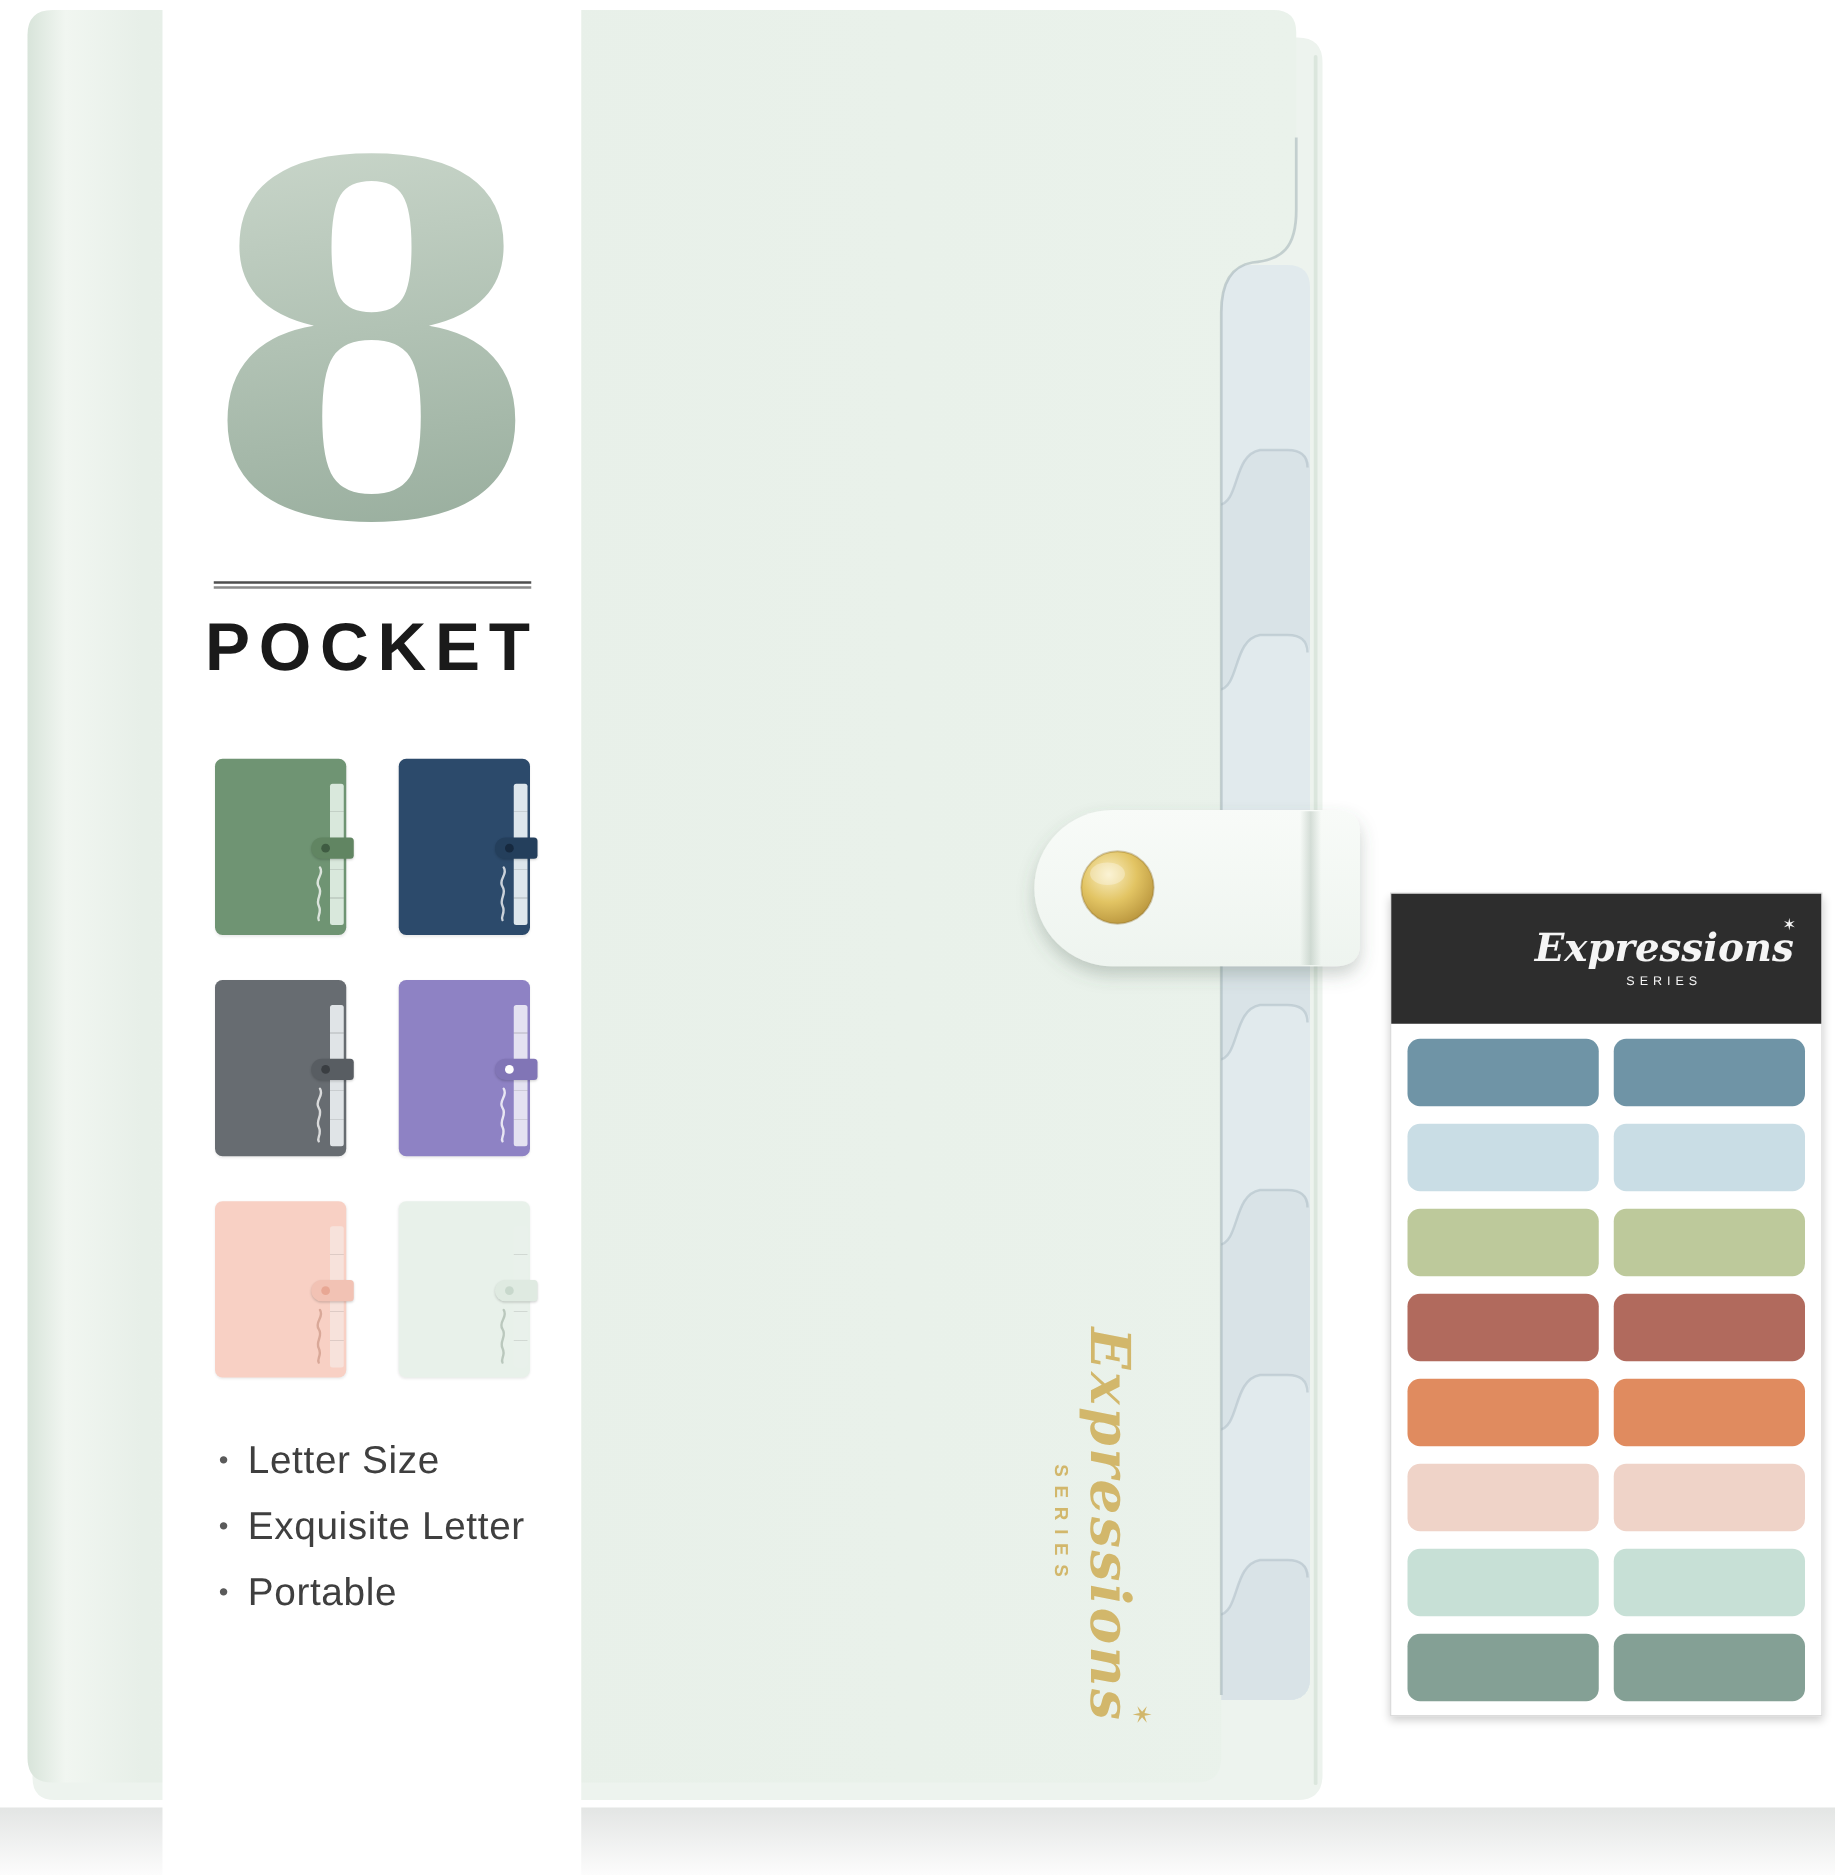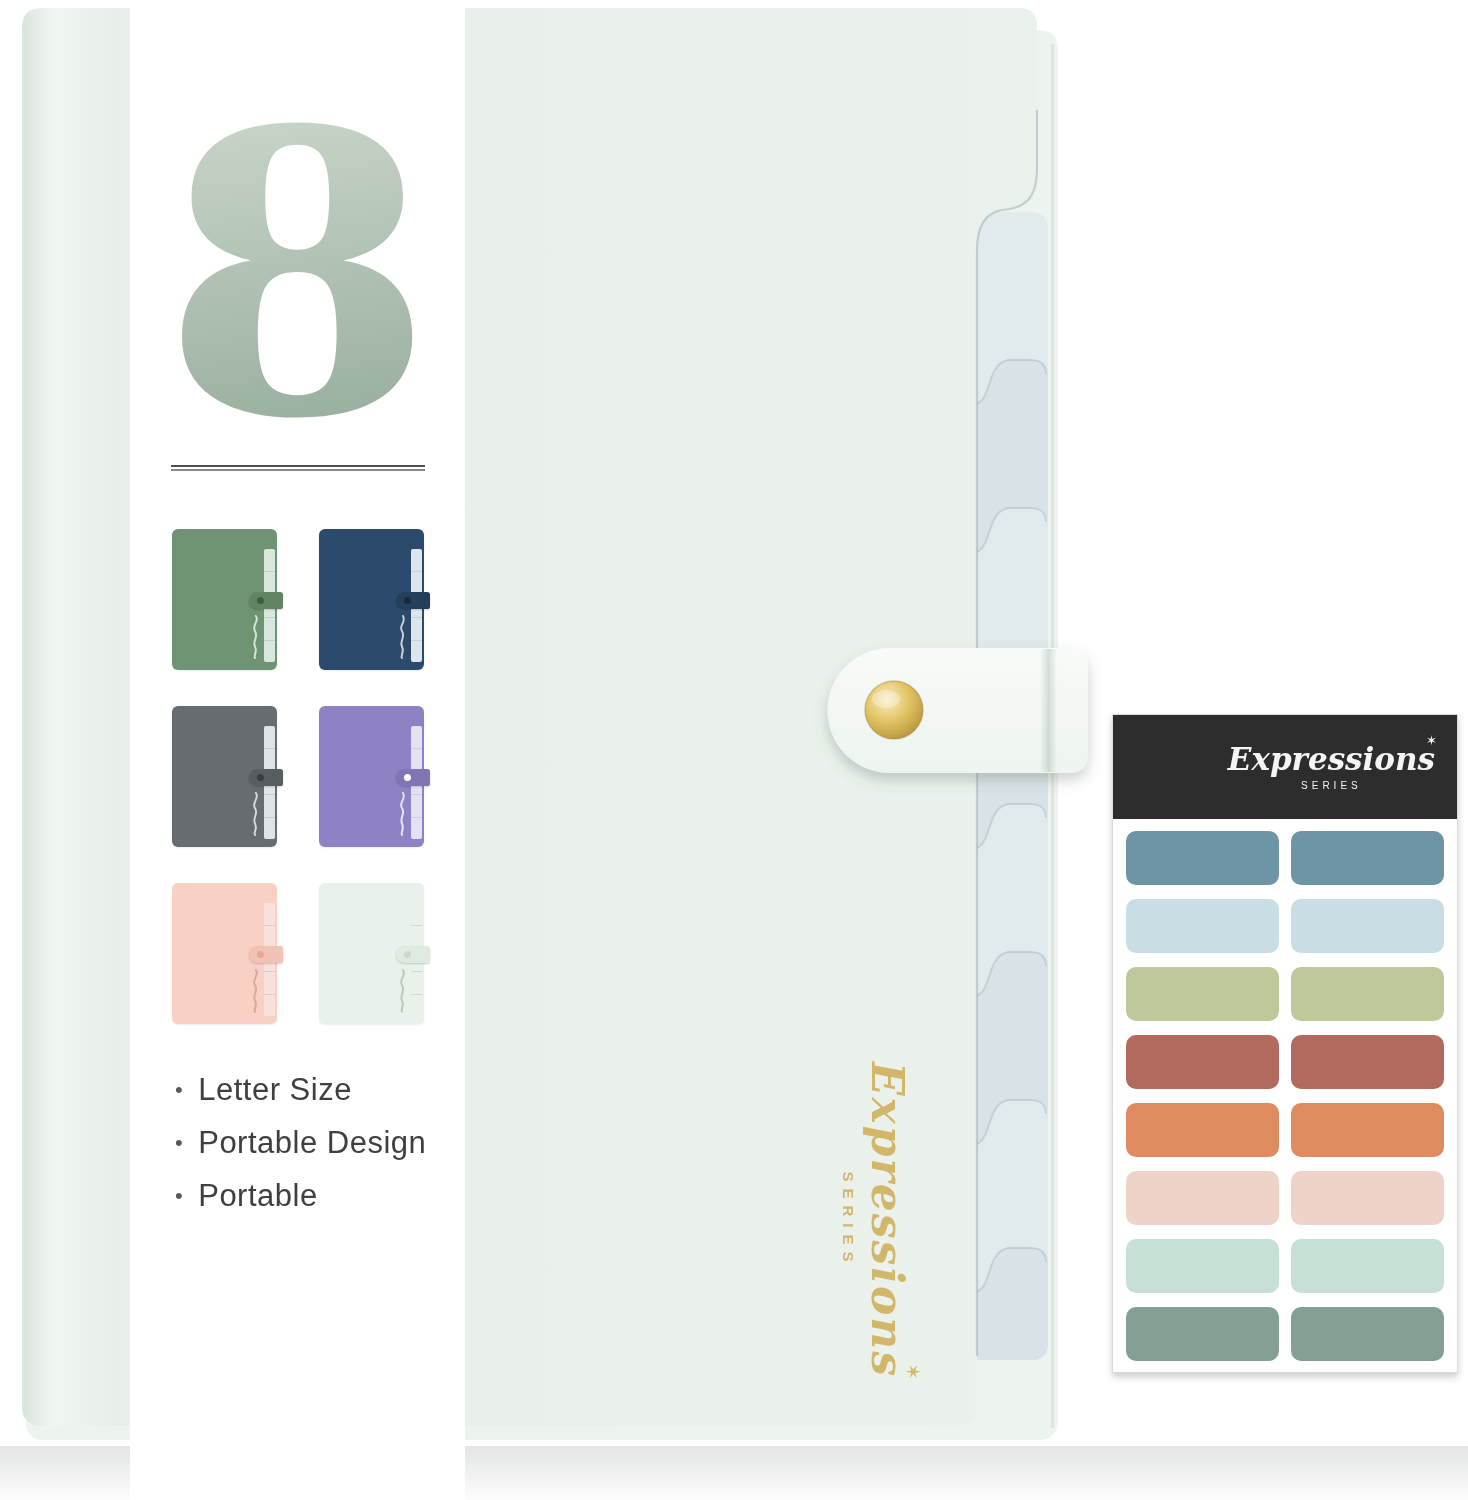--- a/index.html
+++ b/index.html
@@ -150,20 +150,21 @@
     <span class="foil-script">
       <span>Expressions</span>
       <span class="foil-star">✶</span>
     </span>
     <span class="foil-series">SERIES</span>
   </div>
 
   <div class="panel">
     <div class="big-number">8</div>
     <div class="rule"></div>
+    <div class="pocket-title">POCKET</div>
 
     <div class="swatch-grid">
 
         <div class="mini" style="background: rgb(111, 148, 115);">
           <div class="mini-tabs" style="background: rgb(217, 232, 220);"></div>
           <div class="mini-strap" style="background: rgb(97, 133, 98);">
             <span class="mini-dot" style="background: rgb(63, 92, 66);"></span>
           </div>
           <svg class="mini-mark" viewBox="0 0 12 48" style="color: rgba(255, 255, 255, 0.75);">
             <path d="M7 2 C11 8 2 12 6 18 C10 24 3 28 6 34 C9 40 4 43 6 46" stroke="currentColor" fill="none" stroke-width="2" stroke-linecap="round"></path>
@@ -223,21 +224,21 @@
 
     <ul class="features">
 
         <li class="feature">
           <span class="bullet">•</span>
           <span class="feature-text">Letter Size</span>
         </li>
 
         <li class="feature">
           <span class="bullet">•</span>
-          <span class="feature-text">Portable Design</span>
+          <span class="feature-text">Exquisite Letter</span>
         </li>
 
         <li class="feature">
           <span class="bullet">•</span>
           <span class="feature-text">Portable</span>
         </li>
       </ul>
   </div>
 
   <div class="sheet">

